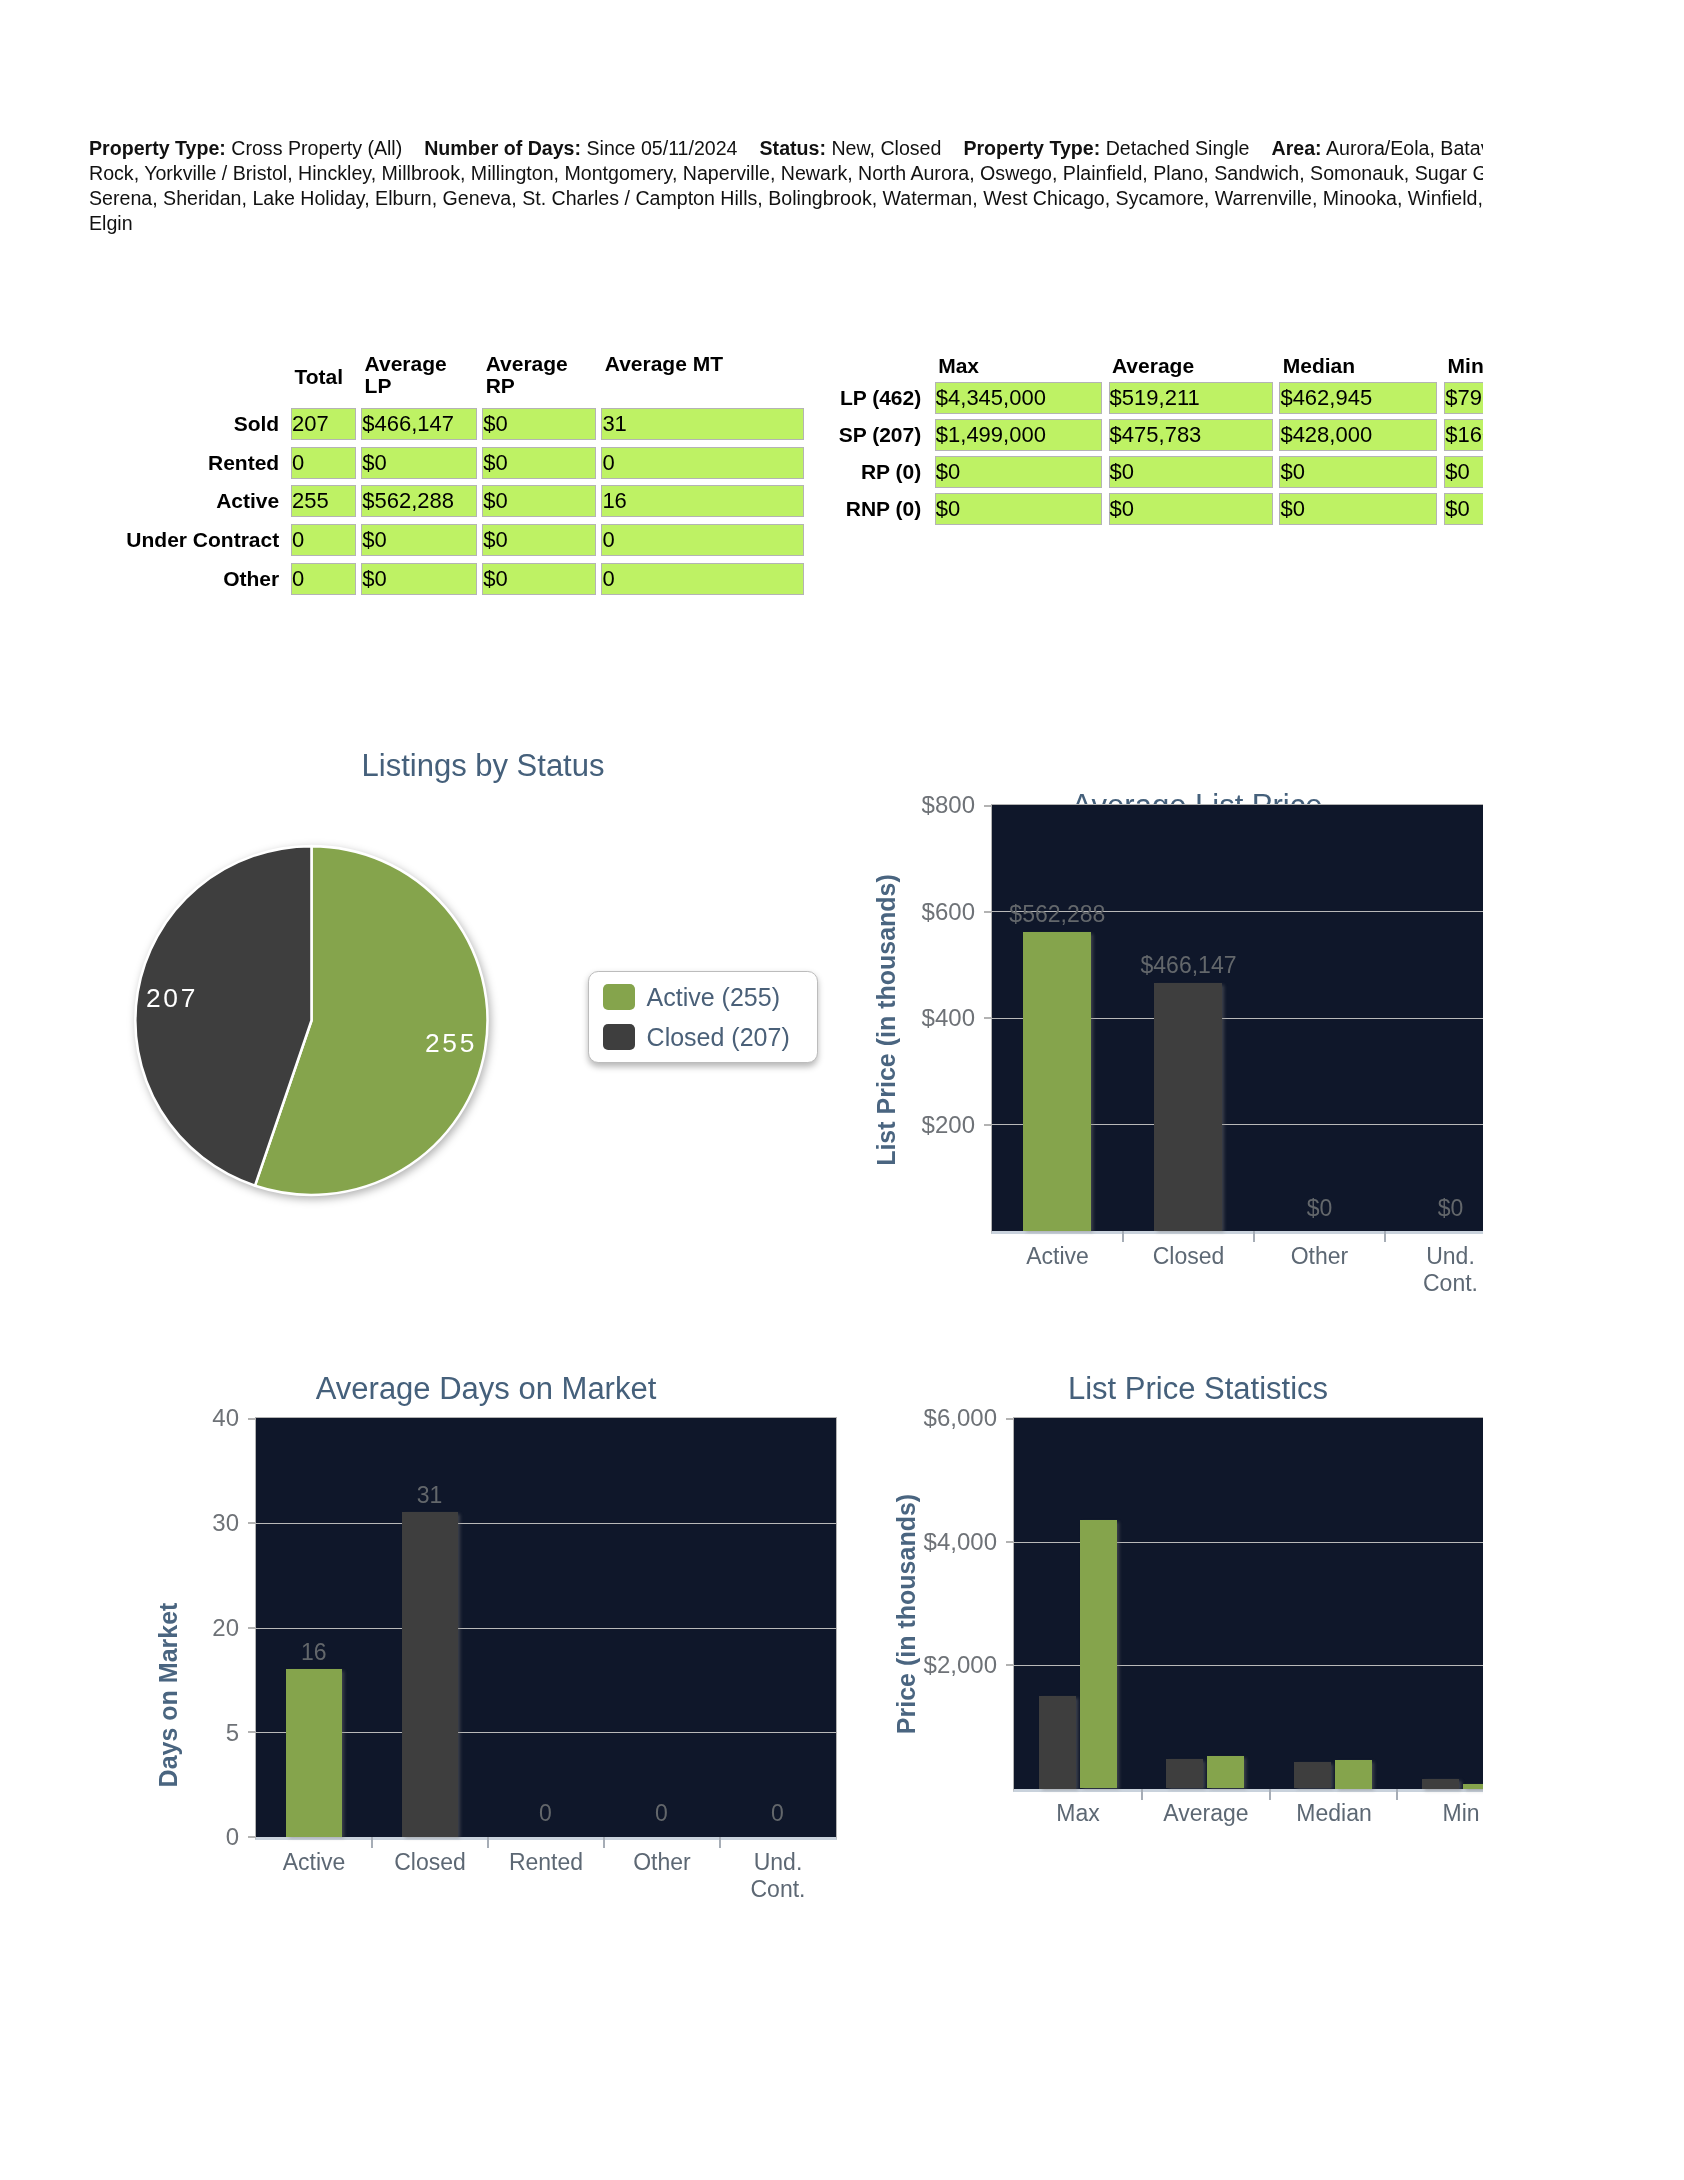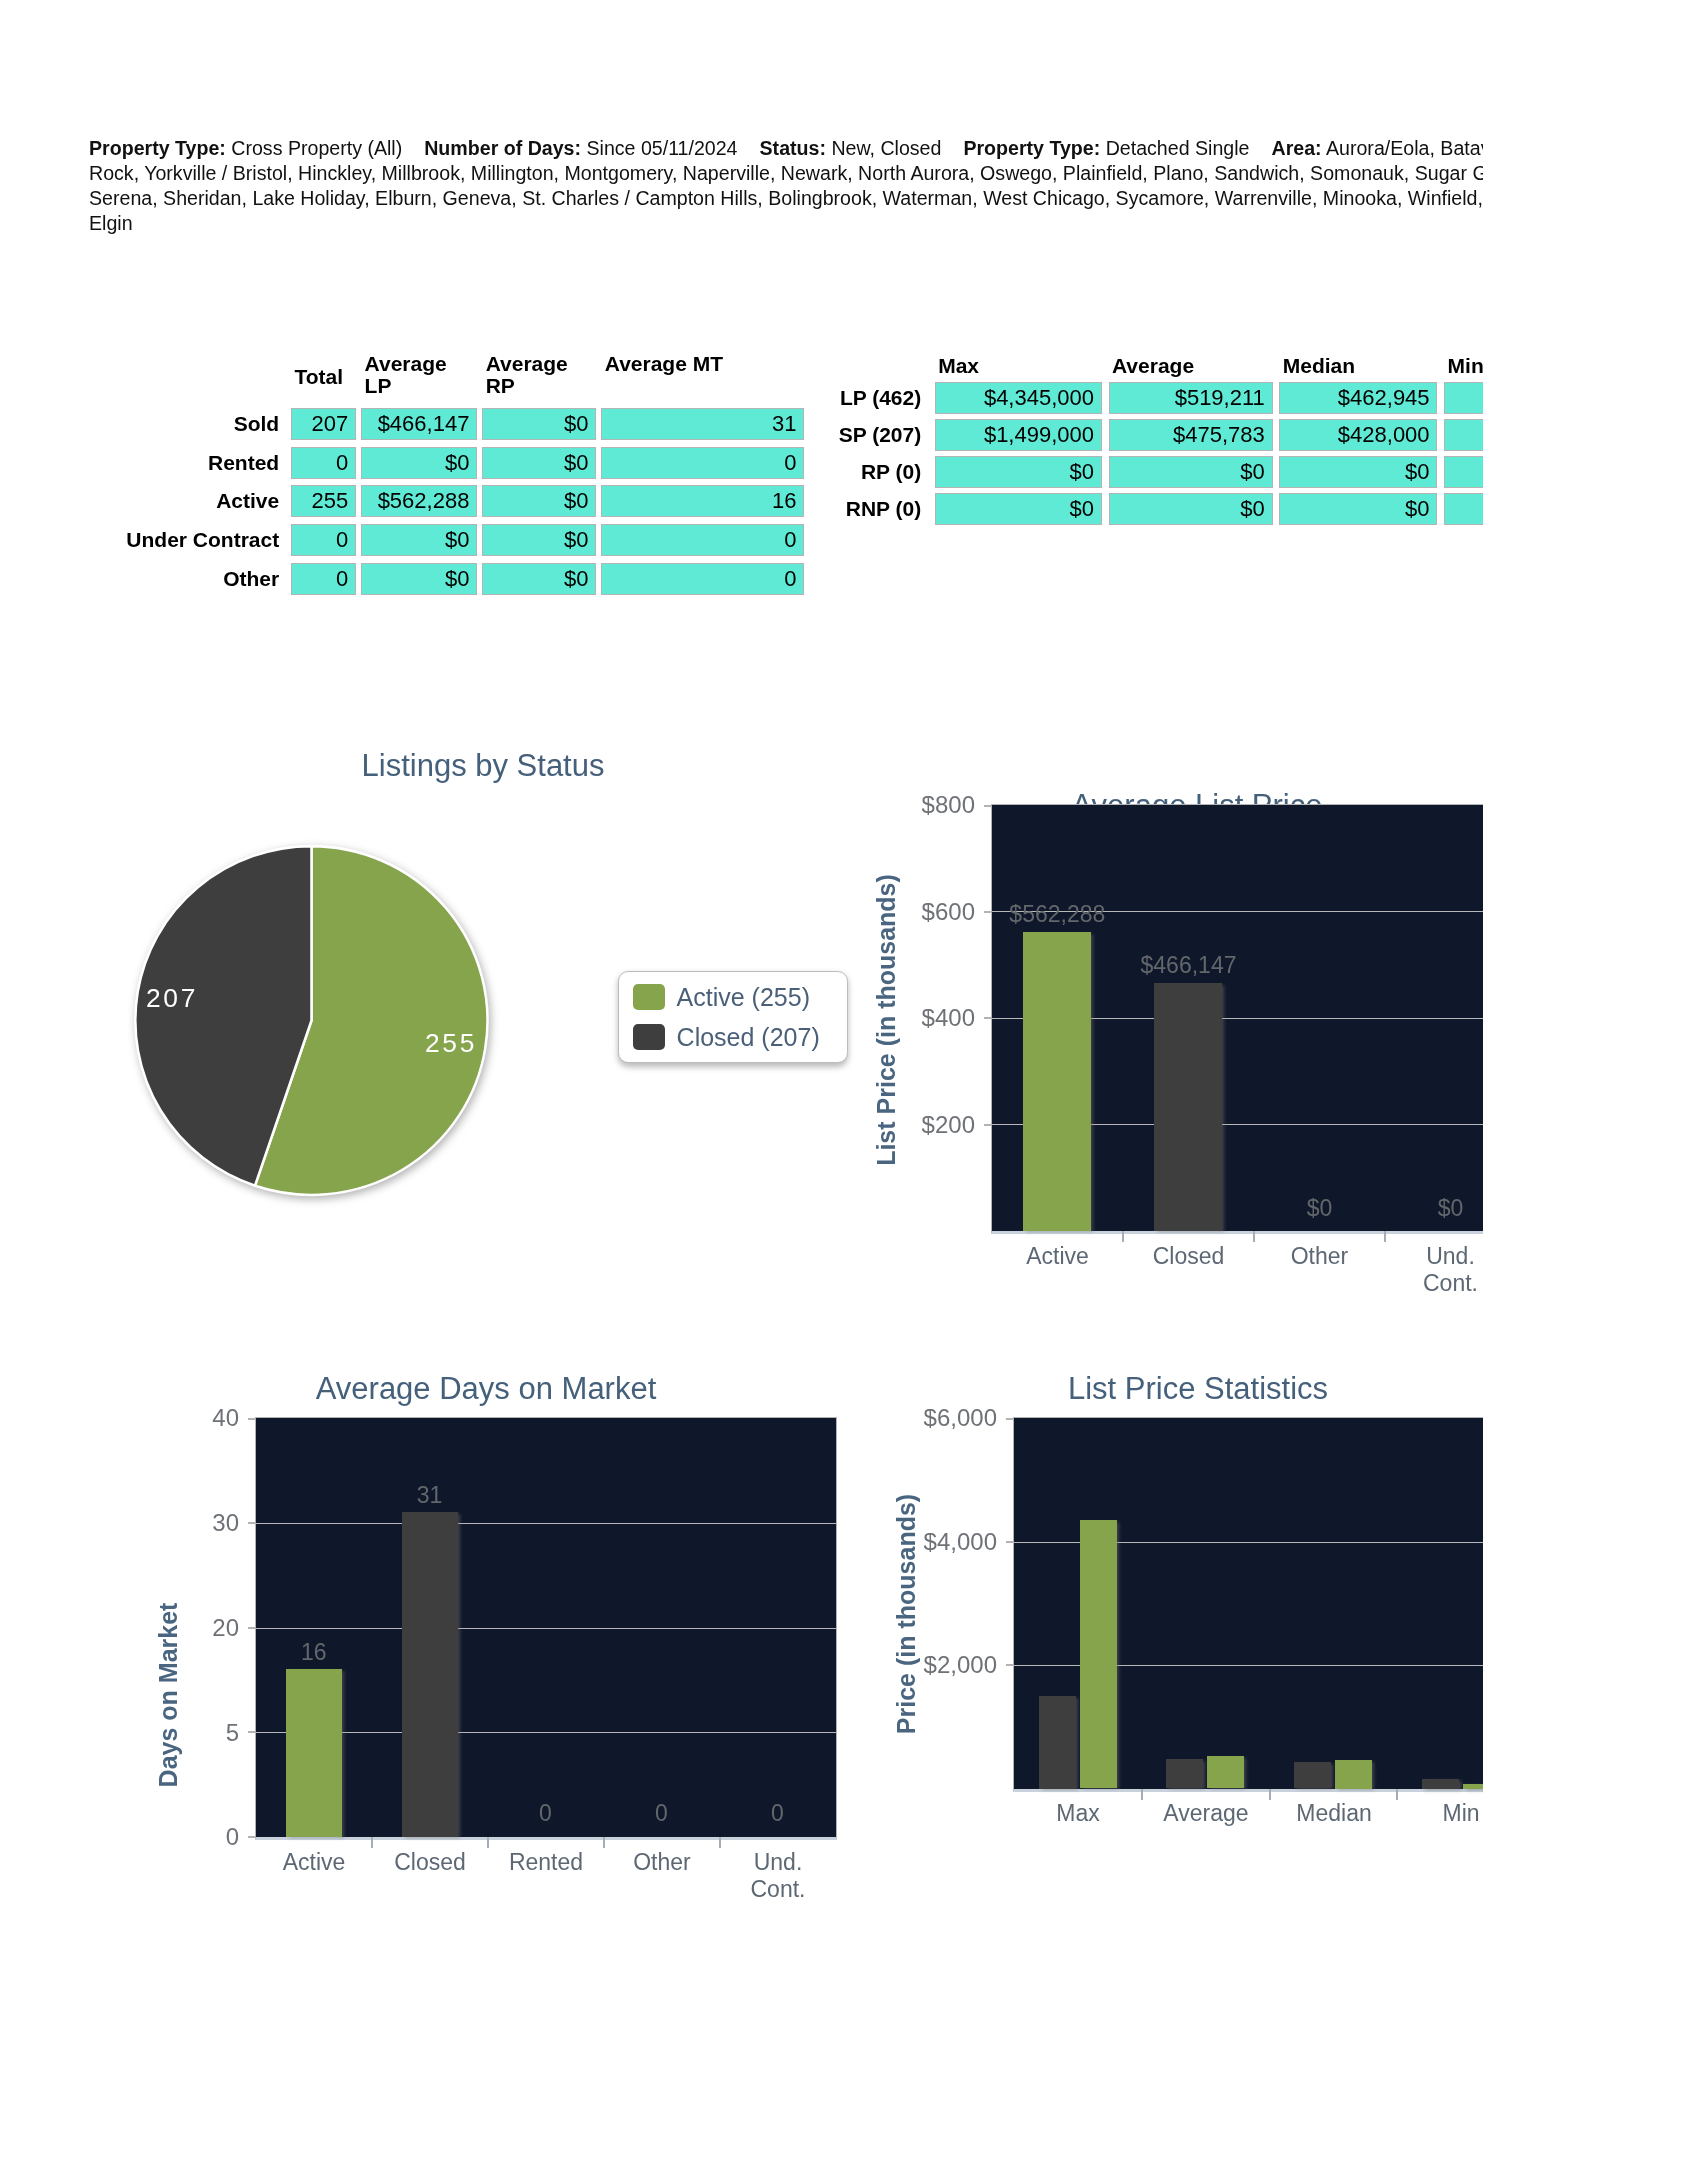--- a/index.html
+++ b/index.html
@@ -17,21 +17,21 @@
   #status-table{left:94px;top:353px;
       grid-template-columns:192px 65px 116px 114px 203px;column-gap:5.1px;
       grid-template-rows:48px repeat(5,32px);row-gap:6.8px;}
   #price-table{left:792px;top:351px;
       grid-template-columns:136px 167px 164px 158px 153px;column-gap:6.8px;
       grid-template-rows:25.6px repeat(4,32px);row-gap:5.1px;}
   .thead{font-weight:bold;font-size:21px;line-height:22px;padding-left:3.4px;}
   .thead-center{display:flex;align-items:center;}
   .thead-bottom{display:flex;align-items:flex-end;}
   .tlabel{font-weight:bold;font-size:21px;line-height:32px;text-align:right;padding-right:6.8px;white-space:nowrap;}
-  .tcell{background:#5eead4;border:1.7px solid #b4b4b4;text-align:right;
+  .tcell{background:#bef264;border:1.7px solid #b4b4b4;text-align:left;
          font-size:22px;line-height:29px;padding-right:6.8px;box-sizing:border-box;}
 
   
   .chart-title{position:absolute;transform:translateX(-50%);font-size:31px;color:#45607b;white-space:nowrap;}
   .y-title{position:absolute;transform:translate(-50%,-50%) rotate(-90deg);
            font-weight:bold;font-size:25px;color:#4a6580;white-space:nowrap;}
 
   
   .plot{position:absolute;background:#0f172a;border:0.9px solid #b3b3b3;border-bottom:3.4px solid #c9d2dc;}
   .gridline{position:absolute;left:0;width:100%;height:0.9px;background:#b9b9b9;}
@@ -45,21 +45,21 @@
 
   
   #pie-wrap{position:absolute;left:130px;top:841px;width:363px;height:359px;}
   #pie-wrap svg{filter:drop-shadow(2.6px 3.4px 4.3px rgba(0,0,0,0.3));}
   .slice-label{position:absolute;transform:translate(-50%,-50%);color:#fff;
                font-size:26.4px;letter-spacing:2.6px;}
 
   
   .legend-box{position:absolute;background:#fff;border:1.7px solid #bcbcbc;border-radius:10.2px;
               box-shadow:0 3.4px 6px rgba(0,0,0,0.28);box-sizing:border-box;}
-  #pie-legend{left:618px;top:971px;width:230px;height:92px;
+  #pie-legend{left:588px;top:971px;width:230px;height:92px;
               display:flex;flex-direction:column;justify-content:center;gap:11px;padding:8.5px 13.6px;}
   #lps-legend{left:1005px;top:1854px;width:366px;height:78px;
               display:flex;align-items:center;justify-content:center;gap:22px;}
   .legend-row{display:flex;align-items:center;gap:12px;}
   .swatch{width:32px;height:25.6px;border-radius:5.1px;flex:0 0 auto;}
   .legend-text{font-size:25px;color:#4a6078;white-space:nowrap;}
 </style>
 </head>
 <body>
 

